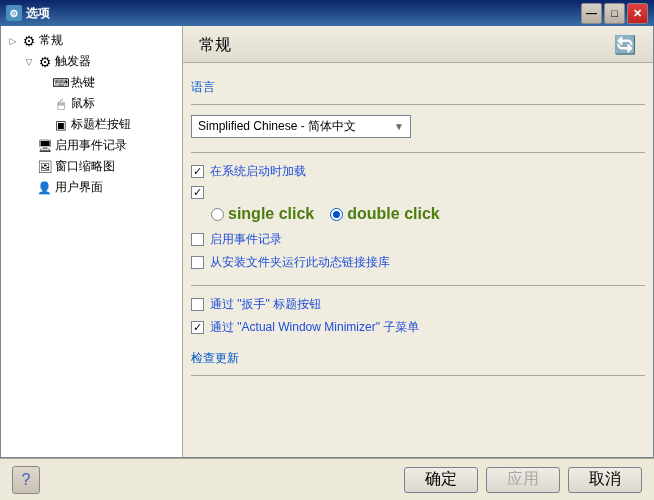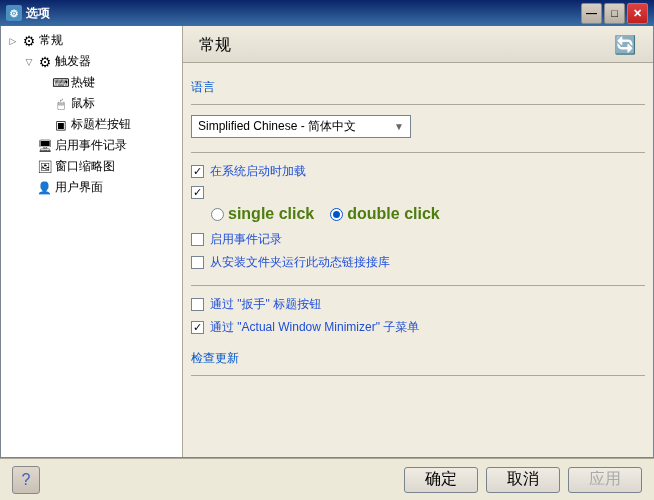--- a/index.html
+++ b/index.html
@@ -399,19 +399,19 @@
 
 <div class="bottom-bar">
   <div class="bottom-left">
     <div class="help-icon">
       <span>?</span>
     </div>
   </div>
   <div class="dialog-btn">
     <span>确定</span>
   </div>
+  <div class="dialog-btn disabled">
+    <span>应用</span>
+  </div>
   <div class="dialog-btn">
     <span>取消</span>
   </div>
-  <div class="dialog-btn disabled">
-    <span>应用</span>
-  </div>
 </div>
 
 </body></html>

